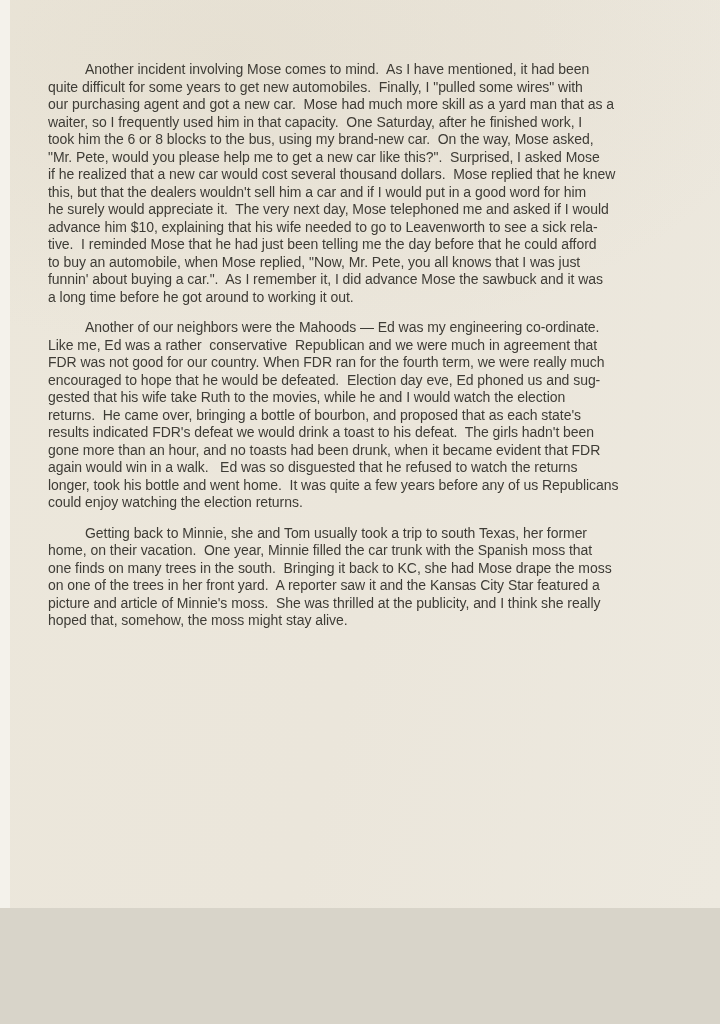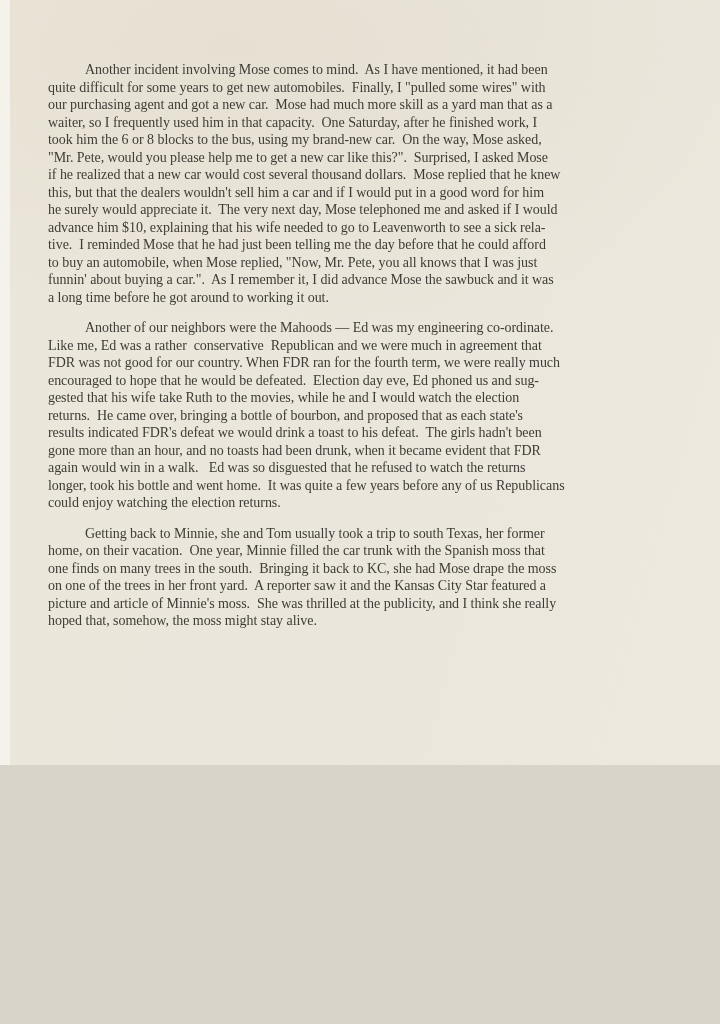--- a/index.html
+++ b/index.html
@@ -5,24 +5,24 @@
   html, body {
     margin: 0;
     padding: 0;
     width: 720px;
     height: 1024px;
     background: #d8d4c9;
   }
   .paper {
     position: relative;
     width: 720px;
-    height: 765px;
+    height: 908px;
     overflow: hidden;
     background: linear-gradient(105deg, #ece7db 0%, #ebe6db 55%, #ede9df 100%);
-    font-family: Liberation Serif, serif;
+    font-family: Liberation Sans, sans-serif;
     color: #3e3c36;
   }
   .shading {
     position: absolute;
     inset: 0;
     background: radial-gradient(ellipse 900px 480px at 32% 6%, rgba(200,189,166,0.16), rgba(0,0,0,0) 62%);
     pointer-events: none;
   }
   .scan-edge {
     position: absolute;

